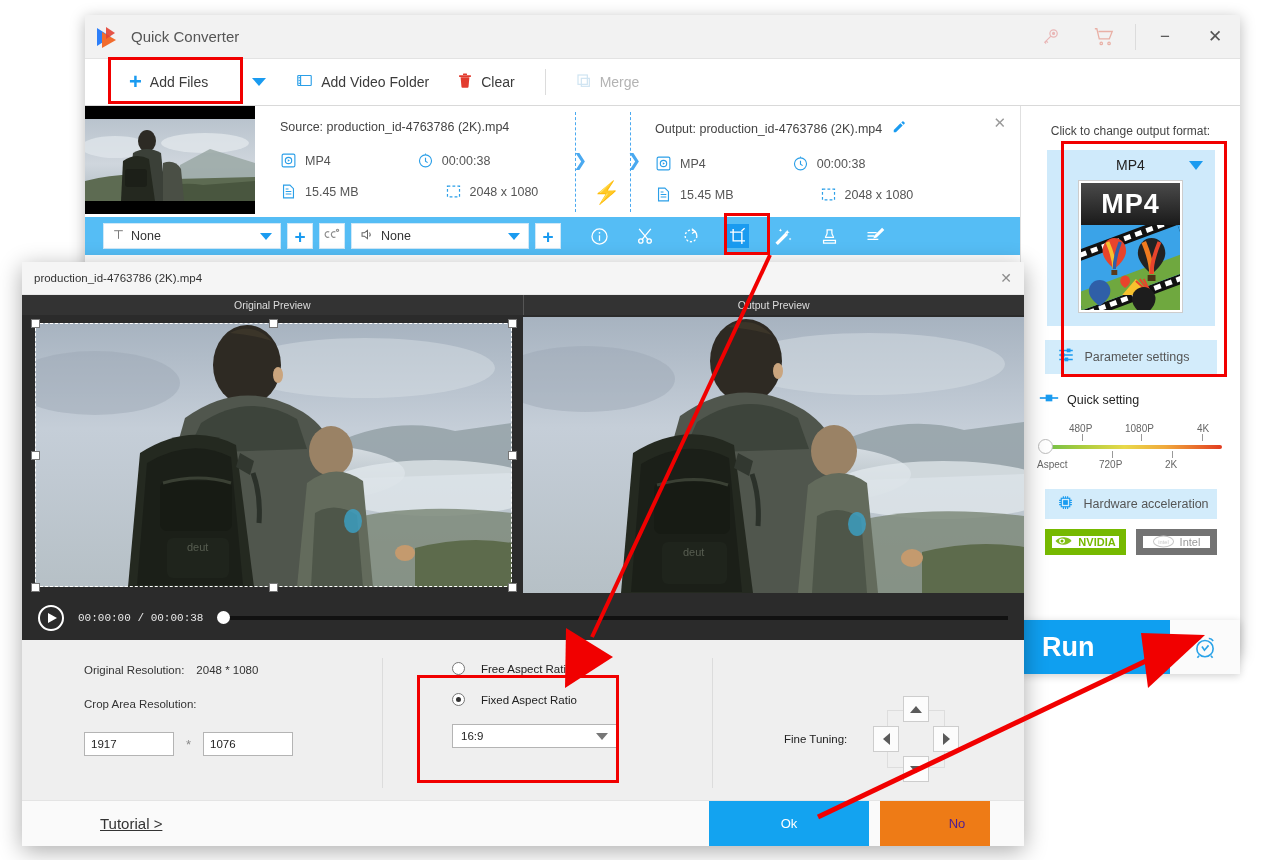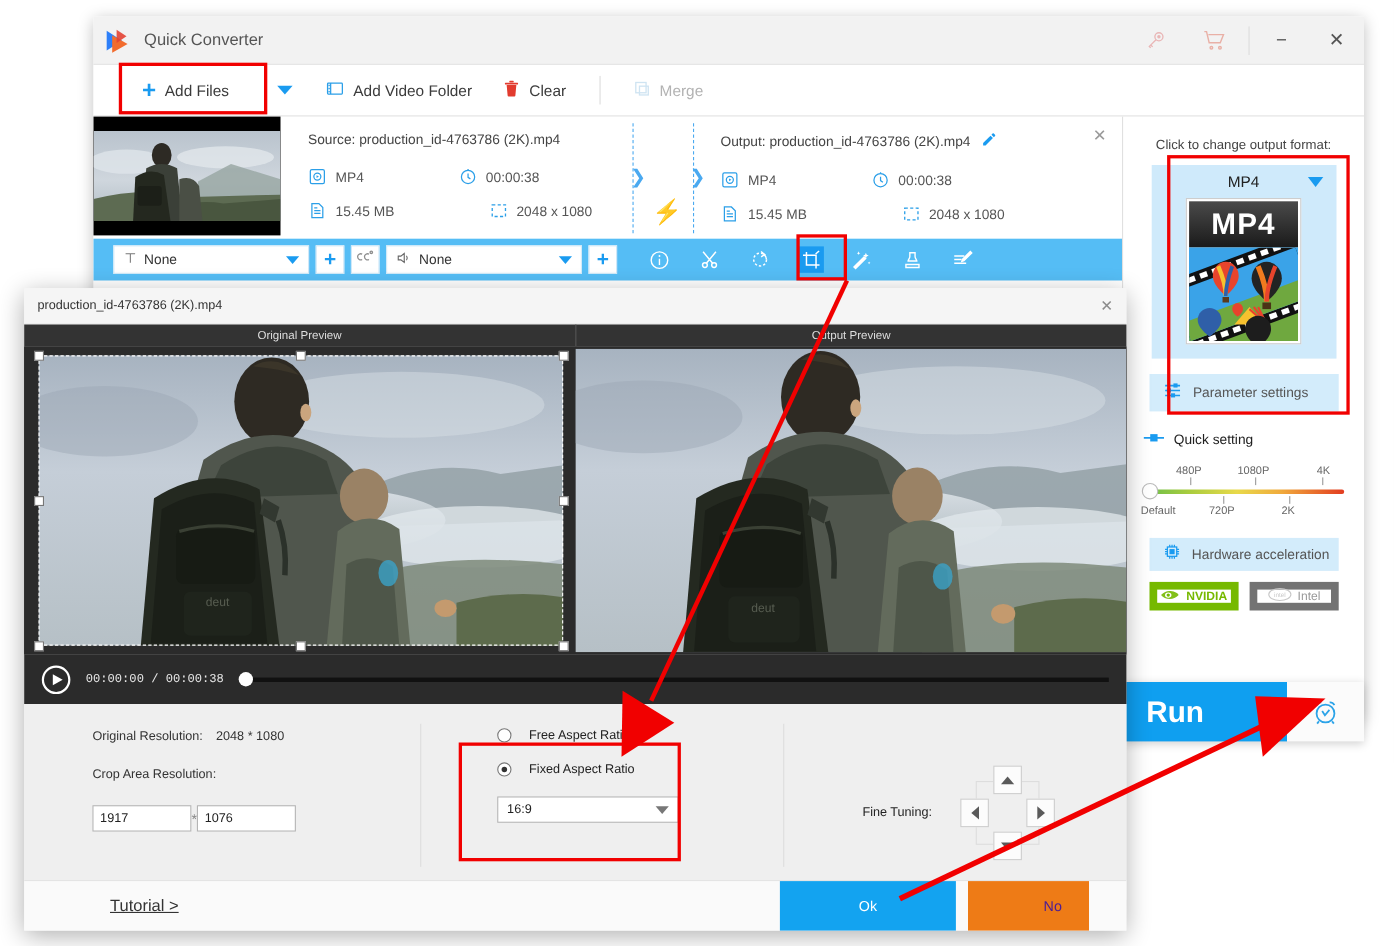--- a/index.html
+++ b/index.html
@@ -270,21 +270,21 @@
   .prog-line { position: absolute; left: 8px; right: 0; height: 4px; background: #111; }
   .prog-knob {
     position: absolute; left: 0; width: 13px; height: 13px; border-radius: 50%;
     background: #fff; cursor: pointer;
   }
 
   
   .crop-controls { position: relative; height: 178px; background: #efefef; }
   .cc-left { position: absolute; left: 62px; top: 24px; }
   .cc-row { display: flex; align-items: center; gap: 12px; font-size: 11.5px; color: #333; margin-bottom: 22px; }
-  .res-inputs { display: flex; align-items: center; gap: 0; }
+  .res-inputs { display: flex; align-items: center; gap: 12px; }
   .res-input {
     width: 90px; height: 24px; border: 1px solid #b4b4b4; background: #fff;
     font-size: 11.5px; color: #222; padding-left: 6px;
     font-family: "Liberation Sans", sans-serif;
   }
   .star { color: #8a8a8a; font-size: 13px; }
   .cc-vsep { position: absolute; left: 360px; top: 18px; width: 1px; height: 130px; background: #dcdcdc; }
   .ratio-group { position: absolute; left: 430px; top: 22px; width: 180px; }
   .radio-row { display: flex; align-items: center; gap: 16px; font-size: 11.5px; color: #222; margin-bottom: 18px; cursor: pointer; }
   .radio {
@@ -672,21 +672,21 @@
           <div class="tk-label" style="left:32px; top:0;">480P</div>
           <div class="tk-label" style="left:88px; top:0;text-align:center;">1080P</div>
           <div class="tk-label" style="left:160px; top:0;">4K</div>
           <div class="tick" style="left:45px; top:11px;"></div>
           <div class="tick" style="left:104px; top:11px;"></div>
           <div class="tick" style="left:165px; top:11px;"></div>
           <div class="slider-track"></div>
           <div class="slider-knob"></div>
           <div class="tick" style="left:75px; top:28px;"></div>
           <div class="tick" style="left:135px; top:28px;"></div>
-          <div class="tk-label" style="left:0px; top:36px;">Default</div>
+          <div class="tk-label" style="left:0px; top:36px;">Aspect</div>
           <div class="tk-label" style="left:62px; top:36px;">720P</div>
           <div class="tk-label" style="left:128px; top:36px;">2K</div>
         </div>
 
         <div class="hw-btn">
           <span>
             <svg width="17" height="17" viewBox="0 0 24 24" fill="none" stroke="#1a9bf0" stroke-width="1.6">
               <rect x="6" y="6" width="12" height="12"></rect>
                 <rect x="9.5" y="9.5" width="5" height="5" fill="#1a9bf0"></rect>
               <path d="M9 6V3M12 6V3M15 6V3M9 21v-3M12 21v-3M15 21v-3M6 9H3M6 12H3M6 15H3M21 9h-3M21 12h-3M21 15h-3"></path>

